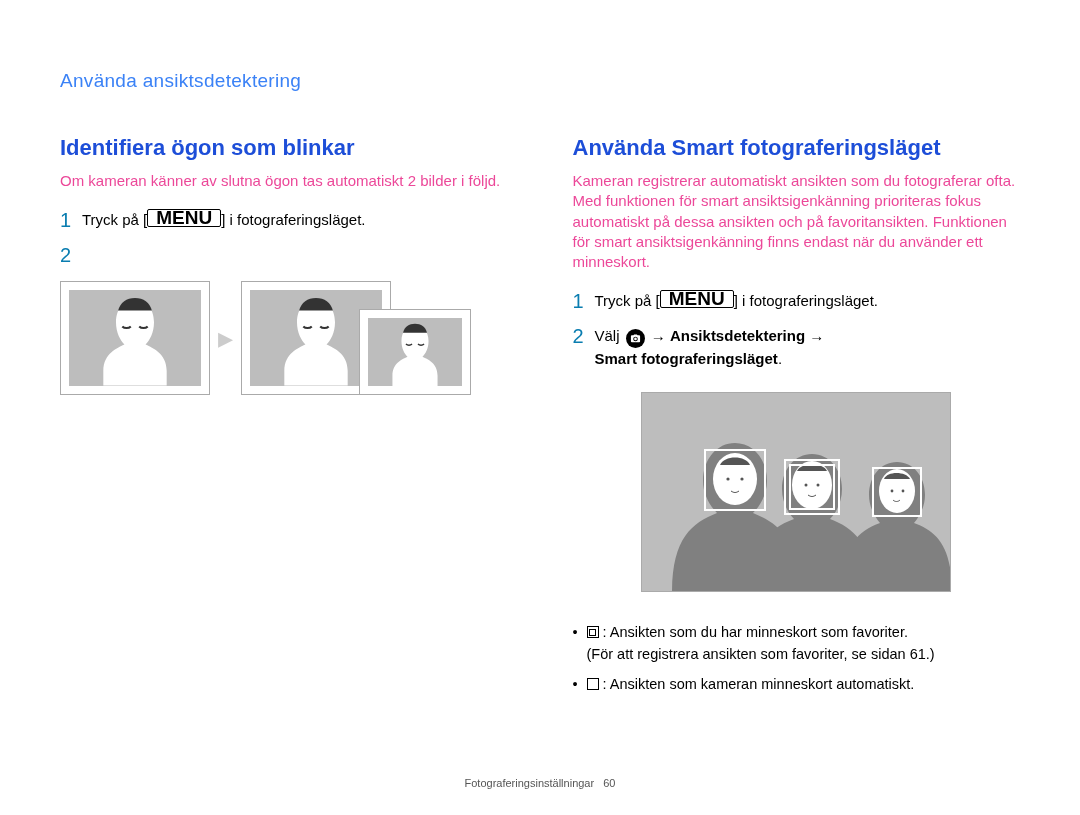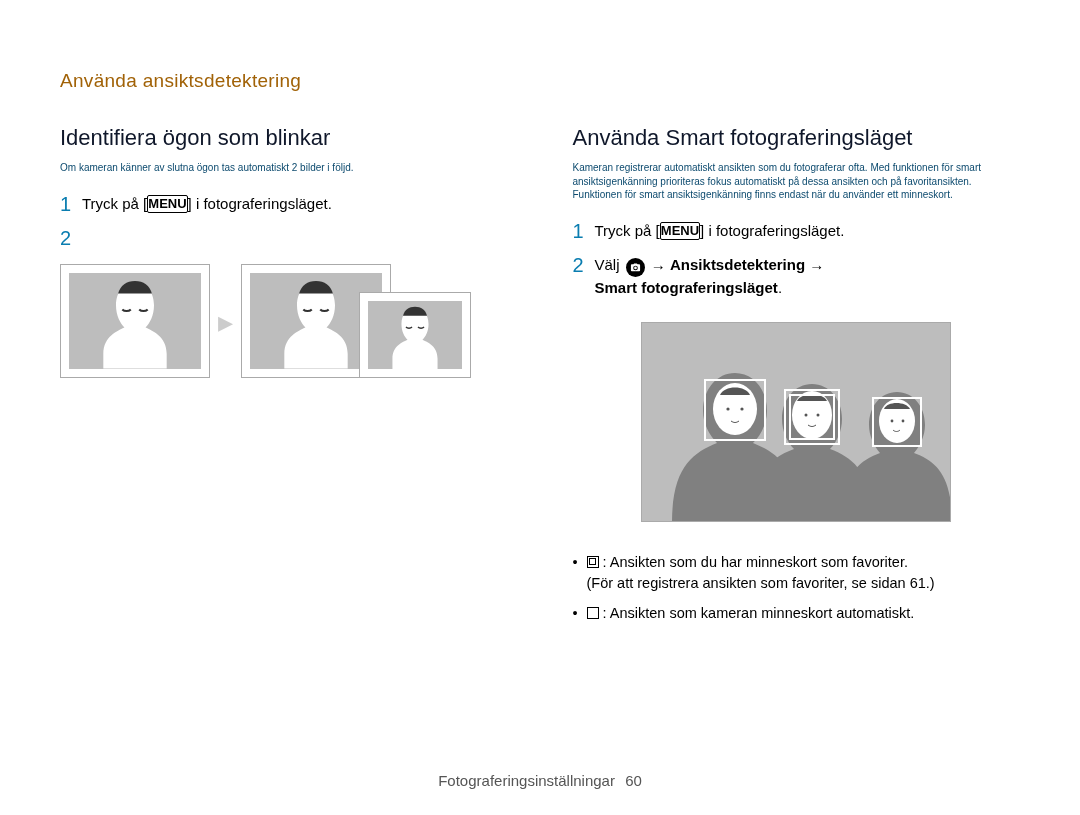--- a/index.html
+++ b/index.html
@@ -1,27 +1,27 @@
 <!DOCTYPE html>
 <html><head>
 <meta charset="utf-8">
 <style>
   * { box-sizing: border-box; margin: 0; padding: 0; }
   html, body { width: 1080px; height: 815px; background: #fff; font-family: Arial, Helvetica, sans-serif; color: #000; }
   .page { width: 1080px; height: 815px; padding: 70px 60px 30px 60px; position: relative; }
-  .section-title { font-size: 19px; font-weight: 300; color: #a16207; margin-bottom: 33px; letter-spacing: 0.3px; }
+  .section-title { font-size: 19px; font-weight: 300; color: #3b82f6; margin-bottom: 43px; letter-spacing: 0.3px; }
   .columns { display: flex; gap: 65px; }
   .col { flex: 1; }
-  .h2 { color: #0f172a; font-size: 22px; font-weight: 400; margin-bottom: 10px; }
-  .body-text { font-size: 10px; line-height: 1.35; color: #0c4a6e; margin-bottom: 18px; }
+  .h2 { color: #1d4ed8; font-size: 22px; font-weight: 700; margin-bottom: 10px; }
+  .body-text { font-size: 15px; line-height: 1.35; color: #ec4899; margin-bottom: 18px; }
   .steps { list-style: none; }
   .step { display: flex; align-items: flex-start; margin-bottom: 12px; }
   .step-num { color: #0a7db0; font-size: 20px; font-weight: 400; width: 22px; flex-shrink: 0; line-height: 1.1; }
   .step-body { font-size: 15px; line-height: 1.5; }
-  .menu-label { display: inline-block; border: 1.5px solid #000; padding: 0 0; font-weight: 700; font-size: 13px; line-height: 16px; vertical-align: 1px; border-radius: 2px; }
+  .menu-label { display: inline-block; border: 1.5px solid #000; padding: 0 8px; font-weight: 700; font-size: 19px; line-height: 16px; vertical-align: 1px; border-radius: 2px; }
   .camera-icon { display: inline-flex; align-items: center; justify-content: center; width: 19px; height: 19px; border-radius: 50%; background: #000; vertical-align: -3px; margin: 0 2px; }
   .camera-icon svg { width: 11px; height: 11px; fill: #fff; }
   .arrow { font-weight: 400; }
   .bold { font-weight: 700; }
   .illus-blink { display: flex; align-items: center; gap: 8px; margin-top: 15px; }
   .photo-frame { border: 1px solid #aaa; padding: 8px; background: #fff; display: inline-block; }
   .photo-frame.lg { width: 150px; height: 114px; }
   .photo-frame.sm { width: 112px; height: 86px; }
   .photo-inner { width: 100%; height: 100%; background: #bdbdbd; position: relative; overflow: hidden; }
   .face-sil { position: absolute; left: 50%; transform: translateX(-50%); bottom: 0; width: 80%; }
@@ -29,21 +29,21 @@
   .stacked { display: flex; align-items: flex-end; gap: 8px; }
   .illus-group { margin-top: 22px; display: flex; justify-content: center; }
   .group-frame { width: 310px; height: 200px; background: #bdbdbd; border: 1px solid #aaa; position: relative; overflow: hidden; }
   .sq { position: absolute; border: 2px solid #fff; }
   .sq.double::after { content: ""; position: absolute; inset: 3px; border: 2px solid #fff; }
   .legend { margin-top: 30px; font-size: 14.5px; line-height: 1.5; }
   .legend-row { display: flex; align-items: flex-start; margin-bottom: 8px; }
   .bullet { width: 14px; flex-shrink: 0; }
   .legend-icon { display: inline-block; width: 12px; height: 12px; border: 1.5px solid #000; vertical-align: -1px; margin-right: 4px; position: relative; }
   .legend-icon.double::after { content: ""; position: absolute; inset: 1.5px; border: 1px solid #000; }
-  .footer { position: absolute; bottom: 26px; left: 0; right: 0; text-align: center; font-size: 15px; color: #555; }
+  .footer { position: absolute; bottom: 26px; left: 0; right: 0; text-align: center; font-size: 11px; color: #555; }
   .footer .pg { margin-left: 6px; }
 </style>
 </head>
 <body>
 
 <div class="page">
   <div class="section-title">Använda ansiktsdetektering</div>
 
   <div class="columns">
 

